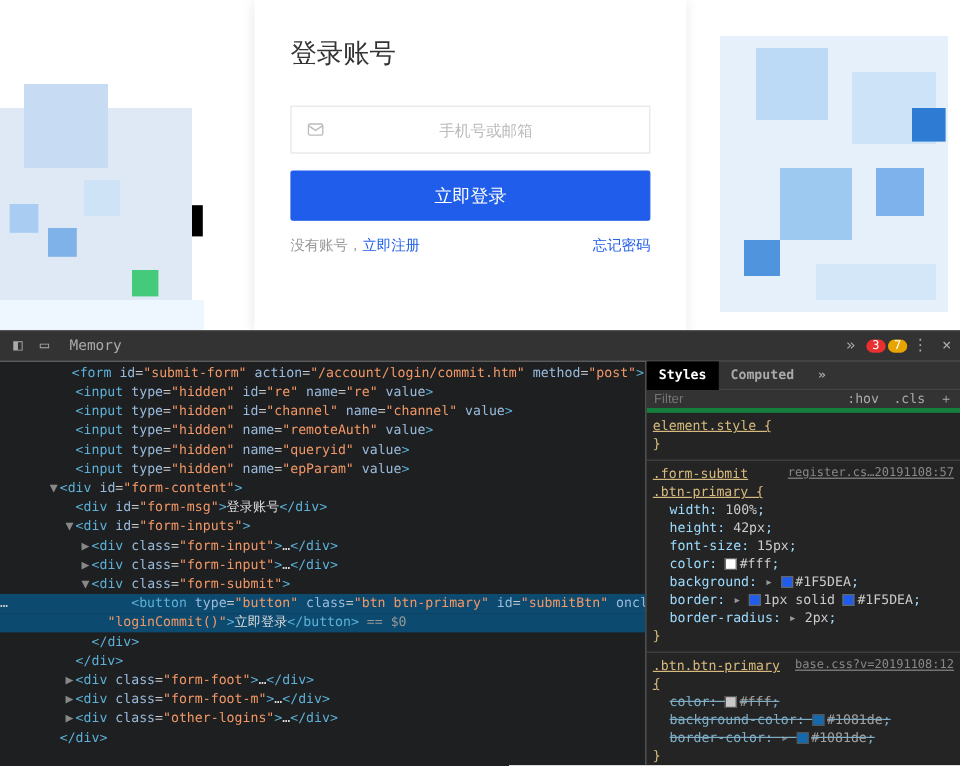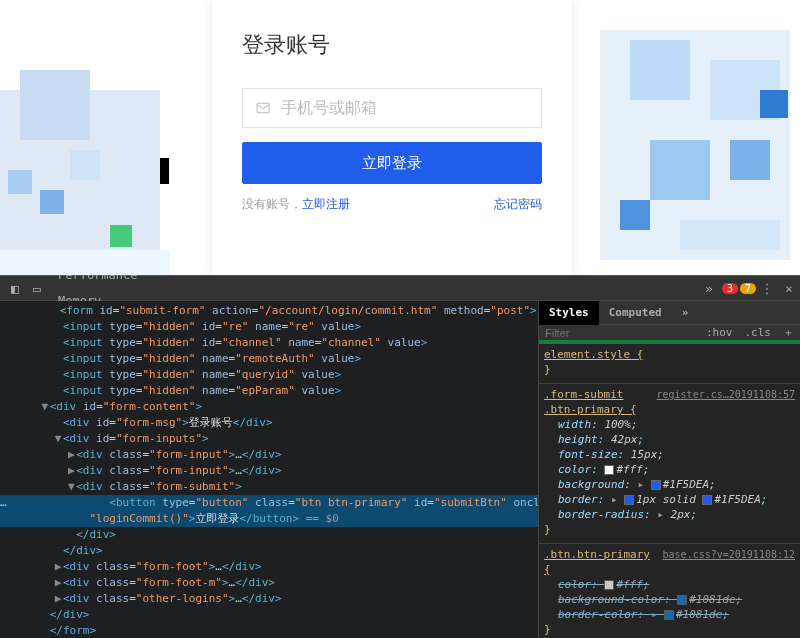--- a/index.html
+++ b/index.html
@@ -4,21 +4,21 @@
 <style>
   * { box-sizing: border-box; margin: 0; padding: 0; }
   body { font-family: -apple-system, "Segoe UI", Arial, sans-serif; font-size: 12px; width: 800px; height: 638px; overflow: hidden; background: #fff; }
   .top { height: 275px; position: relative; overflow: hidden; }
   .bg-pixel-l { position: absolute; left: 0; top: 50px; width: 170px; height: 225px; }
   .bg-pixel-r { position: absolute; right: 0; top: 20px; width: 210px; height: 250px; }
   .login-card { position: absolute; left: 212px; top: 0; width: 360px; height: 275px; background: #fff; box-shadow: 0 2px 10px rgba(0,0,0,0.1); padding: 30px 30px 0; }
   .login-title { font-size: 22px; color: #333; font-weight: 400; margin-bottom: 28px; }
   .input-box { border: 1px solid #e5e5e5; height: 40px; display: flex; align-items: center; padding: 0 12px; margin-bottom: 14px; }
   .input-box svg { width: 16px; height: 16px; flex-shrink: 0; }
-  .input-box input { border: none; outline: none; flex: 1; margin-left: 10px; font-size: 16px; color: #333; }
+  .input-box input { border: none; outline: none; flex: 1; margin-left: 10px; font-size: 13px; color: #333; text-align: center; }
   .input-box input::placeholder { color: #bbb; }
   .btn-primary { width: 100%; height: 42px; font-size: 15px; color: #fff; background: #1F5DEA; border: 1px solid #1F5DEA; border-radius: 2px; cursor: pointer; }
   .footer-row { display: flex; justify-content: space-between; margin-top: 12px; font-size: 12px; }
   .footer-row span { color: #999; }
   .footer-row a { color: #1F5DEA; text-decoration: none; cursor: pointer; }
   .dt { height: 363px; background: #fff; display: flex; flex-direction: column; font-family: Menlo, Consolas, monospace; }
   .dt-tabs { height: 26px; background: #333; border-top: 1px solid #555; border-bottom: 1px solid #444; display: flex; align-items: center; color: #aaa; font-size: 12px; padding-left: 4px; }
   .dt-tabs .t { padding: 0 10px; height: 26px; display: flex; align-items: center; cursor: pointer; white-space: nowrap; }
   .dt-tabs .t.active { background: #000; color: #fff; }
   .dt-tabs .spacer { flex: 1; }
@@ -39,21 +39,21 @@
   .styles { width: 262px; background: #242424; border-left: 1px solid #444; display: flex; flex-direction: column; font-size: 11px; color: #ccc; }
   .st-tabs { height: 24px; background: #333; display: flex; align-items: center; border-bottom: 1px solid #444; font-weight: bold; }
   .st-tabs .t { padding: 0 10px; height: 24px; display: flex; align-items: center; cursor: pointer; color: #aaa; }
   .st-tabs .t.active { background: #000; color: #fff; }
   .st-filter { height: 22px; display: flex; align-items: center; border-bottom: 4px solid #15803d; background: #333; }
   .st-filter input { flex: 1; background: transparent; border: none; outline: none; color: #ccc; padding: 0 6px; font-size: 11px; }
   .st-filter .opt { color: #aaa; padding: 0 6px; cursor: pointer; }
   .rule { border-bottom: 1px solid #444; padding: 3px 5px 6px; line-height: 15px; }
   .rule .src { float: right; color: #888; text-decoration: underline; cursor: pointer; font-size: 10px; }
   .sel { color: #d7ba7d; text-decoration: underline; }
-  .prop { color: #9cdcfe; padding-left: 14px; font-style: italic; }
+  .prop { color: #9cdcfe; padding-left: 14px; }
   .pval { color: #ccc; }
   .sw { display: inline-block; width: 10px; height: 10px; border: 1px solid #666; vertical-align: middle; margin-right: 2px; }
   .ovr { text-decoration: line-through; opacity: .75; }
   .triangle { color: #999; }
 </style>
 </head>
 <body>
 
 <div class="top">
   <svg class="bg-pixel-l" viewBox="0 0 170 225">
@@ -95,21 +95,20 @@
 
 <div class="dt">
   <div class="dt-tabs">
     <span class="ico">◧</span>
     <span class="ico">▭</span>
     <div id="dt-tab-holder">
         <div class="t active">Elements</div>
         <div class="t">Console</div>
         <div class="t">Sources</div>
         <div class="t">Network</div>
-        <div class="t">Performance</div>
         <div class="t">Memory</div>
         <div class="t">Application</div>
         <div class="t">Security</div>
         <div class="t">Audits</div>
         <div class="t">EditThisCookie</div>
       </div>
     <div class="spacer"></div>
     <span class="ico">»</span>
     <span class="badge err">3</span>
     <span class="badge warn">7</span>
@@ -131,21 +130,20 @@
         <div class="ln">          <span class="caret">▶</span><span class="tag">&lt;div</span> <span class="attr">class</span>=<span class="val">"form-input"</span><span class="tag">&gt;</span><span class="txt">…</span><span class="tag">&lt;/div&gt;</span></div>
         <div class="ln">          <span class="caret">▼</span><span class="tag">&lt;div</span> <span class="attr">class</span>=<span class="val">"form-submit"</span><span class="tag">&gt;</span></div>
         <div class="ln hl">…              <span class="caret"> </span><span class="tag">&lt;button</span> <span class="attr">type</span>=<span class="val">"button"</span> <span class="attr">class</span>=<span class="val">"btn btn-primary"</span> <span class="attr">id</span>=<span class="val">"submitBtn"</span> <span class="attr">onclick</span>=</div>
         <div class="ln hl">            <span class="caret"> </span><span class="val">"loginCommit()"</span><span class="tag">&gt;</span><span class="txt">立即登录</span><span class="tag">&lt;/button&gt;</span> <span class="eqsel">== $0</span></div>
         <div class="ln">          <span class="caret"> </span><span class="tag">&lt;/div&gt;</span></div>
         <div class="ln">        <span class="caret"> </span><span class="tag">&lt;/div&gt;</span></div>
         <div class="ln">        <span class="caret">▶</span><span class="tag">&lt;div</span> <span class="attr">class</span>=<span class="val">"form-foot"</span><span class="tag">&gt;</span><span class="txt">…</span><span class="tag">&lt;/div&gt;</span></div>
         <div class="ln">        <span class="caret">▶</span><span class="tag">&lt;div</span> <span class="attr">class</span>=<span class="val">"form-foot-m"</span><span class="tag">&gt;</span><span class="txt">…</span><span class="tag">&lt;/div&gt;</span></div>
         <div class="ln">        <span class="caret">▶</span><span class="tag">&lt;div</span> <span class="attr">class</span>=<span class="val">"other-logins"</span><span class="tag">&gt;</span><span class="txt">…</span><span class="tag">&lt;/div&gt;</span></div>
         <div class="ln">      <span class="caret"> </span><span class="tag">&lt;/div&gt;</span></div>
-        <div class="ln">      <span class="caret"> </span><span class="tag">&lt;/form&gt;</span></div>
       </div>
     <div class="styles">
       <div class="st-tabs" id="styles-tabs">
           <div class="t active">Styles</div>
           <div class="t">Computed</div>
           <div class="t">»</div>
         </div>
       <div class="st-filter">
         <input placeholder="Filter" style="">
         <span class="opt">:hov</span>

